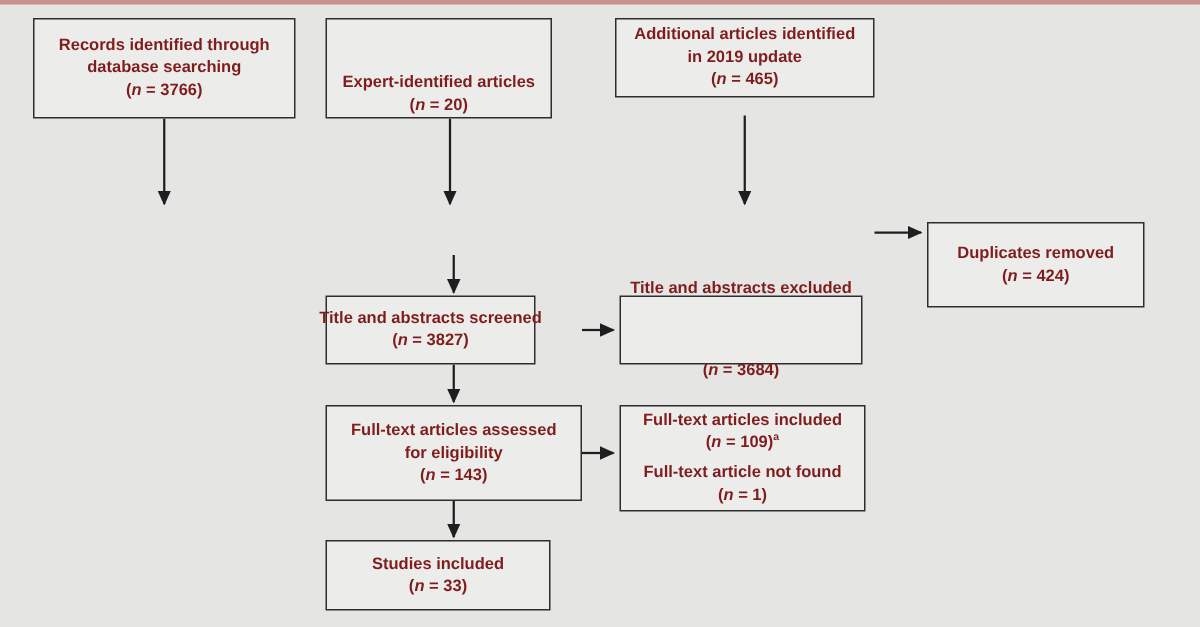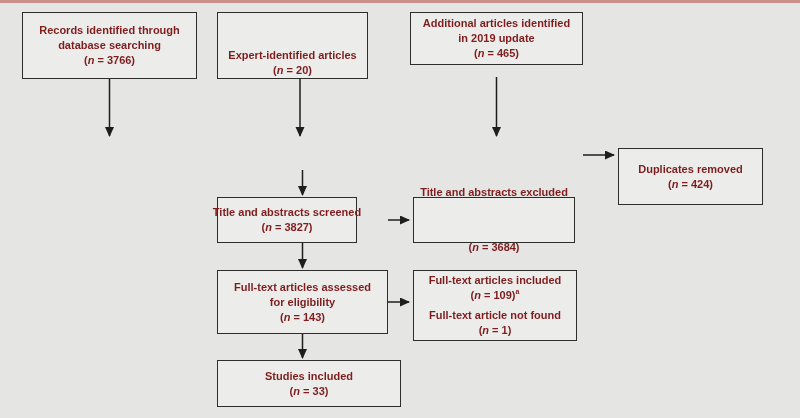--- a/index.html
+++ b/index.html
@@ -57,21 +57,21 @@
   
   #box-records   { left: 22px;  top: 12px;  width: 175px; height: 67px; }
   #box-expert    { left: 217px; top: 12px;  width: 151px; height: 67px; justify-content: flex-end; }
   #box-update    { left: 410px; top: 12px;  width: 173px; height: 53px; }
   #box-total     { left: 22px;  top: 138px; width: 561px; height: 32px; }
   #box-duplicates{ left: 618px; top: 131px; width: 145px; height: 57px; margin-top: 17px; }
   #box-screened  { left: 217px; top: 197px; width: 140px; height: 46px; }
   #box-ti-excl   { left: 413px; top: 197px; width: 162px; height: 46px; gap: 40px; }
   #box-assessed  { left: 217px; top: 270px; width: 171px; height: 64px; }
   #box-ft-excl   { left: 413px; top: 270px; width: 164px; height: 71px; }
-  #box-included  { left: 217px; top: 360px; width: 184px; height: 47px; }
+  #box-included  { left: 217px; top: 360px; width: 150px; height: 47px; }
 </style>
 </head>
 <body>
 
 <div id="canvas">
 
   <div class="accent-bar"></div>
 
   <svg class="arrows" viewBox="0 0 800 418">
     <defs>

